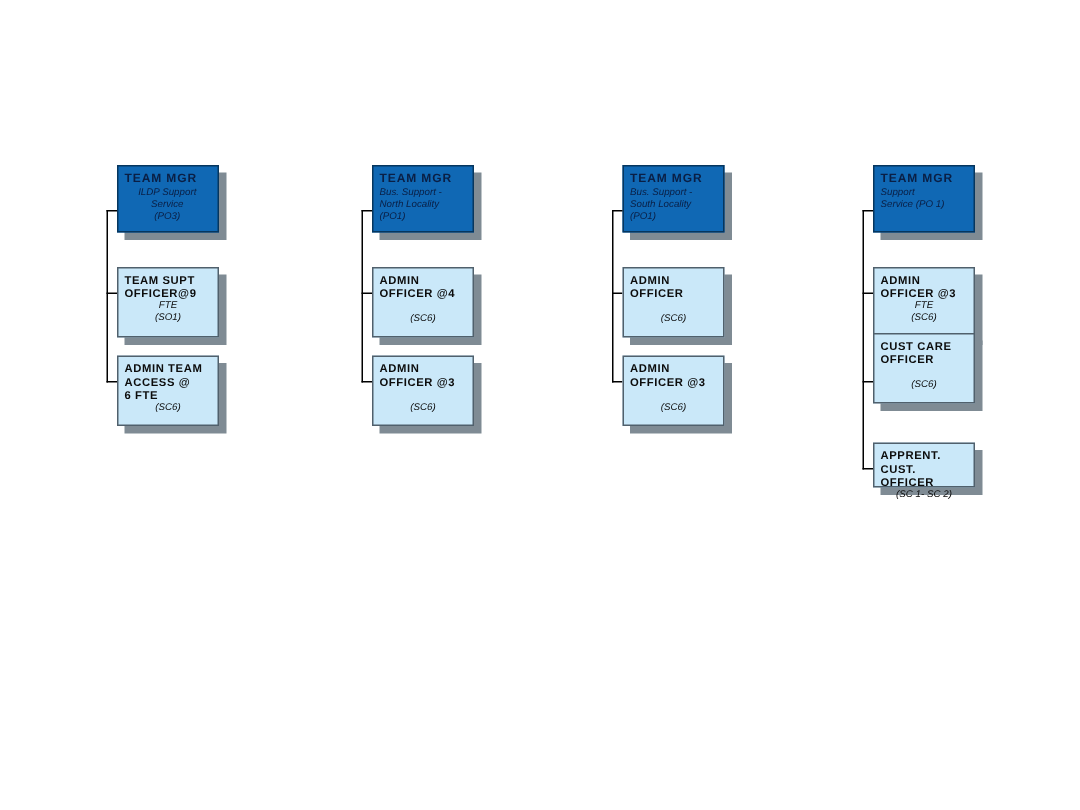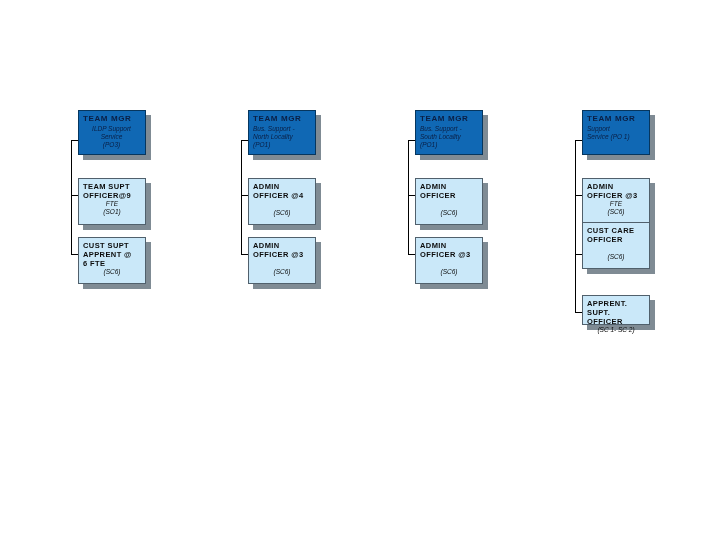--- a/index.html
+++ b/index.html
@@ -91,22 +91,22 @@
     <div class="box child" style="left: 78px; top: 178px; height: 47px;">
       <div class="title">
         <div>TEAM SUPT</div>
         <div>OFFICER@9</div>
       </div>
       <div class="mid">FTE</div>
       <div class="grade">(SO1)</div>
     </div>
     <div class="box child" style="left: 78px; top: 237px; height: 47px;">
       <div class="title">
-        <div>CUST SUPT</div>
-        <div>APPRENT @</div>
+        <div>ADMIN TEAM</div>
+        <div>ACCESS @</div>
         <div>6 FTE</div>
       </div>
       <div class="grade">(SC6)</div>
     </div>
     <div class="box manager" style="left: 248px; top: 110px; height: 45px;">
       <div class="title">TEAM MGR</div>
       <div class="subtitle">
         <div>Bus. Support -</div>
         <div>North Locality</div>
         <div>(PO1)</div>
@@ -179,18 +179,18 @@
     <div class="box child" style="left: 582px; top: 222px; height: 47px;">
       <div class="title">
         <div>CUST CARE</div>
         <div>OFFICER</div>
       </div>
       <div class="grade gap">(SC6)</div>
     </div>
     <div class="box child" style="left: 582px; top: 295px; height: 30px;">
       <div class="title">
         <div>APPRENT.</div>
-        <div>SUPT.</div>
+        <div>CUST.</div>
         <div>OFFICER</div>
       </div>
       <div class="grade">(SC 1- SC 2)</div>
     </div>
   </div>
 
 </body></html>

